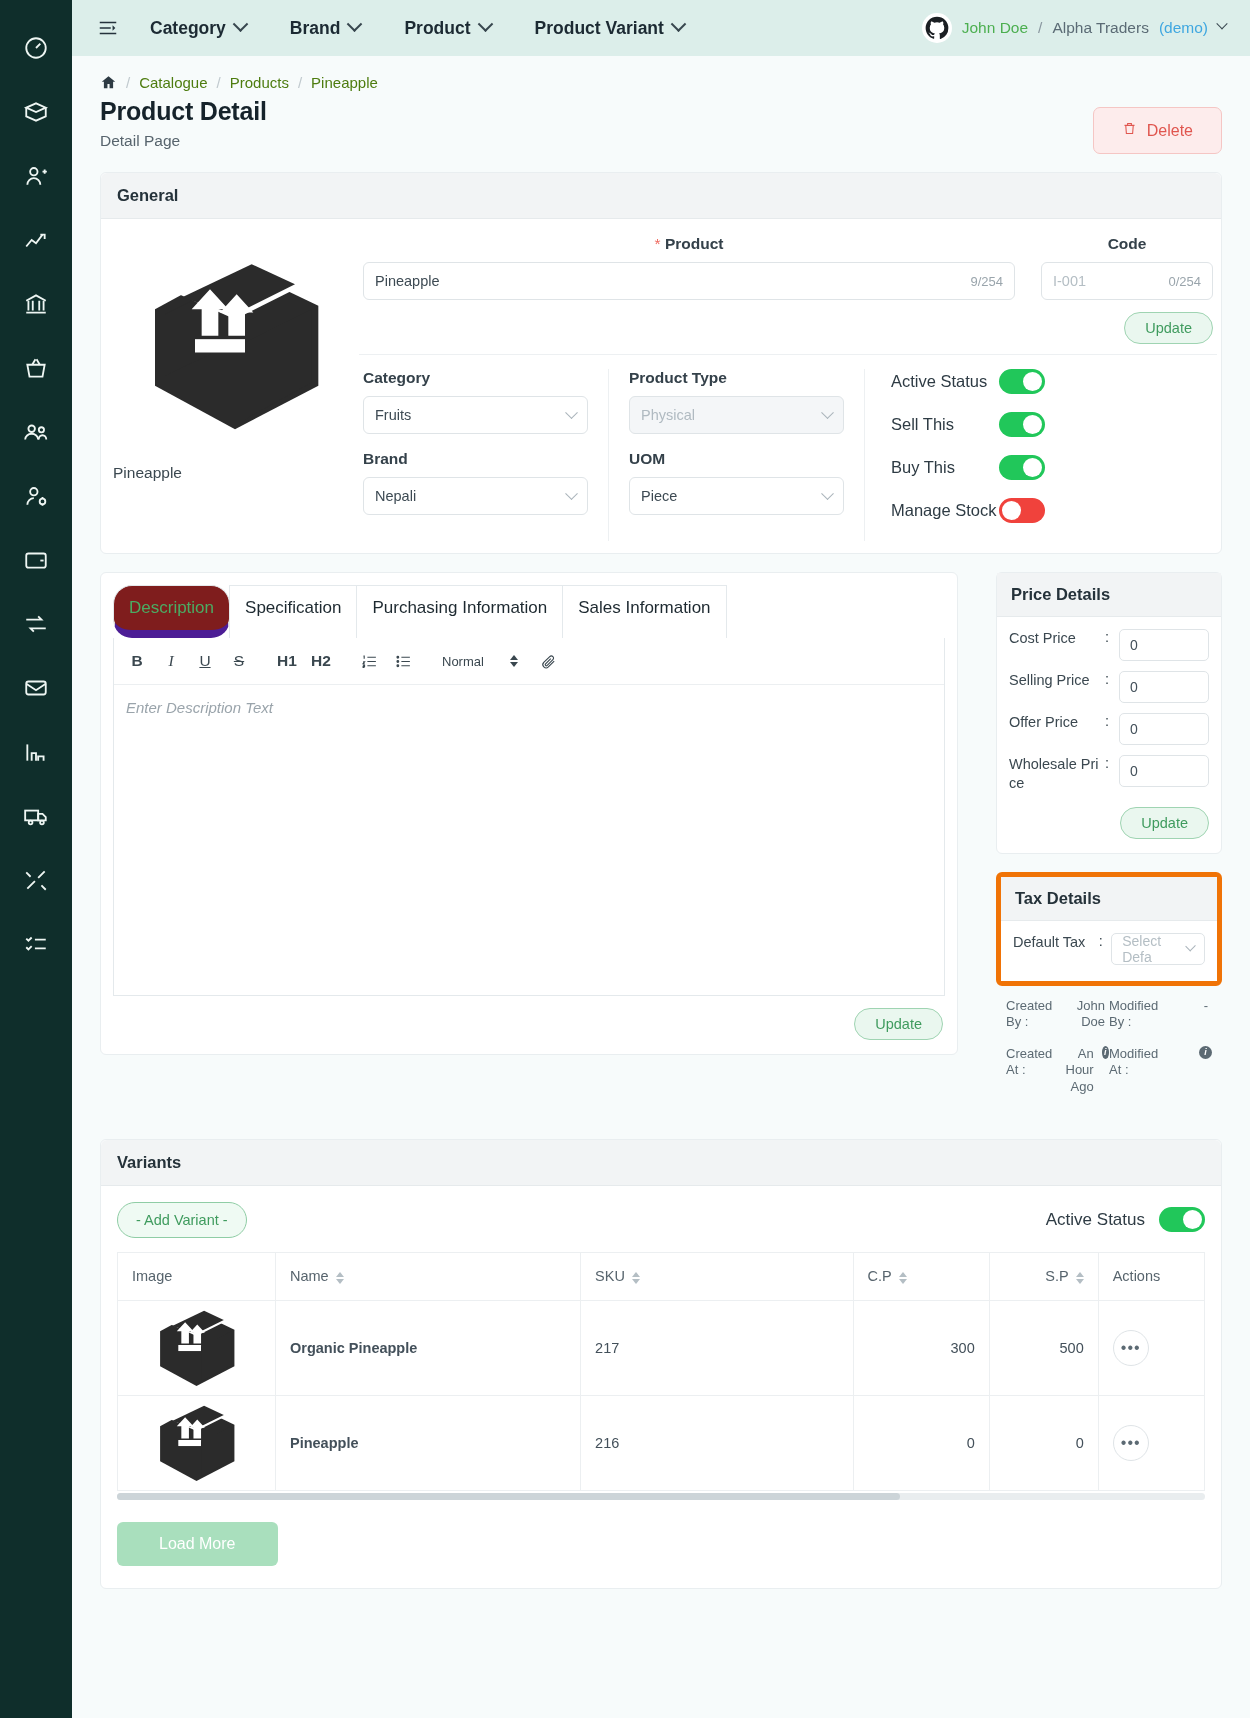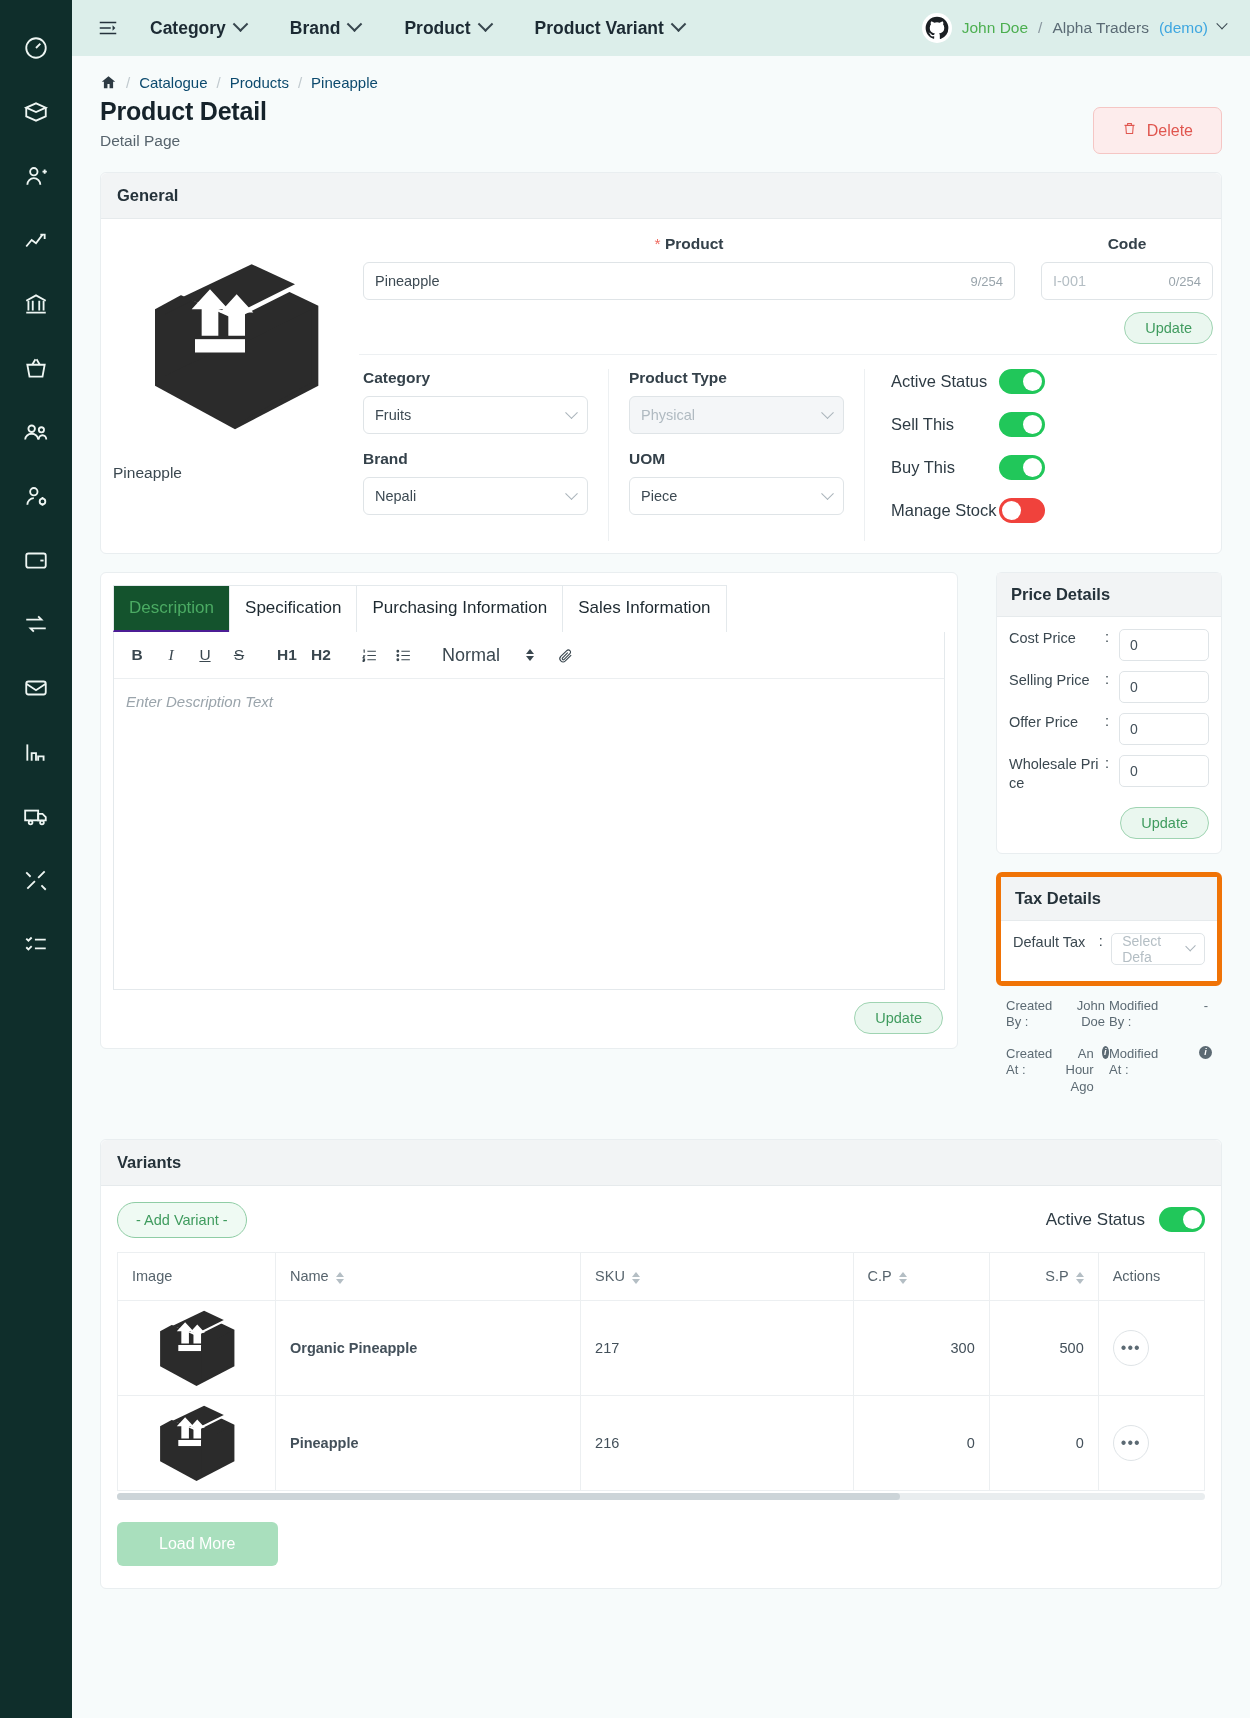--- a/index.html
+++ b/index.html
@@ -55,21 +55,21 @@
   }
   .uname { color:#4caf50; }
   .usep { color:#8a97a0; }
   .uorg { color:#5b6b75; }
   .udemo { color:#3fa7e0; }
 
   
   .page { padding:0 28px; }
   .crumb { display:flex; align-items:center; gap:9px; padding-top:18px; font-size:15px; color:#8e9aa3; }
   .crumb .home svg { width:17px; height:17px; fill:#2d3a43; display:block; }
-  .crumb a { color:#0c4a6e; text-decoration:none; }
+  .crumb a { color:#4d7c0f; text-decoration:none; }
   .crumb .sep { color:#c0c9ce; }
   .headrow { display:flex; align-items:flex-start; margin-top:6px; }
   h1.title { font-size:25px; margin:0; color:#16232b; font-weight:bold; letter-spacing:-.2px; }
   .subtitle { font-size:15.5px; color:#57646d; margin-top:6px; }
   .delete-btn {
     margin-left:auto; margin-top:10px;
     background:#fdecec; color:#e0564f; border:1px solid #f5c6c4;
     border-radius:7px; padding:13px 28px; font-size:16px;
     display:flex; align-items:center; gap:10px; cursor:pointer;
   }
@@ -138,31 +138,31 @@
   .left-col { flex:1 1 auto; min-width:0; }
   .right-col { width:250px; flex:0 0 250px;padding-left:24px; }
 
   .tabcard { background:#fff; border:1px solid #e9eef0; border-radius:6px; padding:12px; }
   .tabs { display:flex; border-bottom:0; }
   .tab {
     padding:12px 15px; font-size:17px; color:#1d2930; cursor:pointer;
     border:1px solid #e4e9ec; border-bottom:none; background:#fff;
     margin-right:-1px;
   }
-  .tab.active { color:#4bab63; background:#14532d; border-bottom:2px solid #4c1d95; }
+  .tab.active { color:#4bab63; background:#7f1d1d; border-bottom:8px solid #4c1d95;border-radius:19px; }
 
   .editor { border:1px solid #e4e9ec; border-top:none; }
   .etools {
     display:flex; align-items:center; gap:0; padding:9px 6px;
     border-bottom:1px solid #eceff1;
   }
   .etool { width:34px; height:28px; display:flex; align-items:center; justify-content:center; font-size:15.5px; color:#3a474f; cursor:pointer; }
   .etool.gap { margin-left:14px; }
   .etool svg { width:17px; height:17px; stroke:#3a474f; fill:none; stroke-width:1.6; }
-  .esel { display:flex; align-items:center; gap:26px; margin-left:22px; font-size:18px; color:#3a474f; cursor:pointer; }
+  .esel { display:flex; align-items:center; gap:26px; margin-left:22px; font-size:13px; color:#3a474f; cursor:pointer; }
   .updown { display:flex; flex-direction:column; gap:2px; }
   .updown i { display:block; width:0; height:0; border-left:4px solid transparent; border-right:4px solid transparent; }
   .updown i.u { border-bottom:5px solid #3a474f; }
   .updown i.d { border-top:5px solid #3a474f; }
   .earea { height:310px; padding:14px 12px; font-size:15px; color:#9aa4ab; font-style:italic; }
   .editor-foot { display:flex; justify-content:flex-end; padding:12px 2px 2px 2px; }
 
   
   .panel { background:#fff; border:1px solid #e9eef0; border-radius:6px; }
   .panel-head { background:#f2f4f5; border-bottom:1px solid #e6eaec; padding:12px 14px; font-weight:bold; font-size:16.5px; color:#25323a; }

